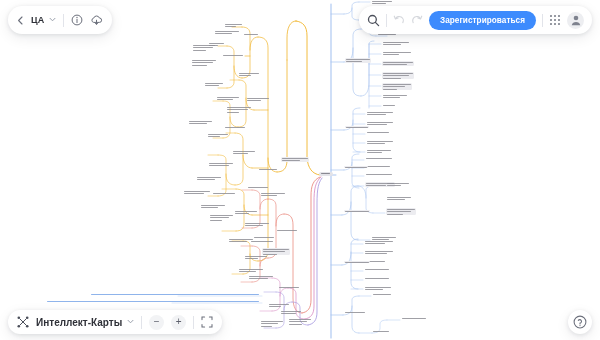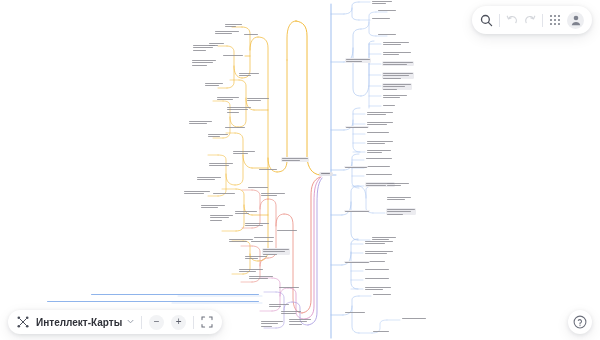--- a/index.html
+++ b/index.html
@@ -565,20 +565,47 @@
       <div class="ln" style="width:16px"></div>
     </div>
     <div class="node" style="left:401px;top:317px;width:26px;">
       <div class="ln" style="width:24px"></div>
     </div>
     <div class="node" style="left:344px;top:311px;width:22px;">
       <div class="ln" style="width:20px"></div>
     </div>
   </div>
 
+  <div class="bar" id="topleft-bar">
+    <span class="ic">
+      <svg width="7" height="9" viewBox="0 0 7 9">
+          <path d="M5 1 L1.6 4.5 L5 8" fill="none" stroke="#6b6f7b" stroke-width="1.1" stroke-linecap="round" stroke-linejoin="round"></path>
+        </svg>
+    </span>
+    <span class="doc-title">ЦА</span>
+    <span class="chev">
+      <svg width="7" height="5" viewBox="0 0 7 5">
+          <path d="M1 1.3 L3.5 3.8 L6 1.3" fill="none" stroke="#9aa0ac" stroke-width="1" stroke-linecap="round" stroke-linejoin="round"></path>
+        </svg>
+    </span>
+    <span class="divider"></span>
+    <span class="ic">
+      <svg width="12" height="12" viewBox="0 0 12 12">
+          <circle cx="6" cy="6" r="4.9" fill="none" stroke="#6b6f7b" stroke-width="1"></circle>
+          <circle cx="6" cy="3.5" r="0.65" fill="#6b6f7b"></circle>
+          <path d="M6 5.3 L6 8.6" stroke="#6b6f7b" stroke-width="1" stroke-linecap="round"></path>
+        </svg>
+    </span>
+    <span class="ic">
+      <svg width="13" height="12" viewBox="0 0 13 12">
+        <path d="M3.6 8.4 A2.2 2.2 0 0 1 3.7 4.1 A3 3 0 0 1 9.4 4.0 A2.2 2.2 0 0 1 9.4 8.4 Z" fill="none" stroke="#6b6f7b" stroke-width="1" stroke-linejoin="round"></path>
+        <path d="M6.5 6.2 L6.5 10.2 M5 8.8 L6.5 10.4 L8 8.8" fill="none" stroke="#6b6f7b" stroke-width="1" stroke-linecap="round" stroke-linejoin="round"></path>
+      </svg>
+    </span>
+  </div>
 
   <div class="bar" id="topright-bar">
     <span class="ic">
       <svg width="13" height="13" viewBox="0 0 13 13">
           <circle cx="5.4" cy="5.4" r="3.9" fill="none" stroke="#4b4f5a" stroke-width="1.3"></circle>
           <path d="M8.4 8.4 L11.6 11.6" stroke="#4b4f5a" stroke-width="1.3" stroke-linecap="round"></path>
         </svg>
     </span>
     <span class="divider"></span>
     <span class="ic dim">
@@ -586,20 +613,21 @@
           <path d="M9.8 8.6 A4 4 0 0 0 2.6 4.6" fill="none" stroke="#9aa0ac" stroke-width="1.15" stroke-linecap="round"></path>
           <path d="M1.3 2.2 L2.4 4.9 L5.1 3.9" fill="none" stroke="#9aa0ac" stroke-width="1.15" stroke-linecap="round" stroke-linejoin="round"></path>
         </svg>
     </span>
     <span class="ic dim">
       <svg width="12" height="12" viewBox="0 0 12 12">
           <path d="M2.2 8.6 A4 4 0 0 1 9.4 4.6" fill="none" stroke="#9aa0ac" stroke-width="1.15" stroke-linecap="round"></path>
           <path d="M10.7 2.2 L9.6 4.9 L6.9 3.9" fill="none" stroke="#9aa0ac" stroke-width="1.15" stroke-linecap="round" stroke-linejoin="round"></path>
         </svg>
     </span>
+    <button id="signup-btn">Зарегистрироваться</button>
     <span class="divider"></span>
     <span class="ic">
       <svg width="12" height="12" viewBox="0 0 12 12" fill="#6b6f7b">
         <circle cx="2" cy="2" r="0.95"></circle>
           <circle cx="6" cy="2" r="0.95"></circle>
           <circle cx="10" cy="2" r="0.95"></circle>
         <circle cx="2" cy="6" r="0.95"></circle>
           <circle cx="6" cy="6" r="0.95"></circle>
           <circle cx="10" cy="6" r="0.95"></circle>
         <circle cx="2" cy="10" r="0.95"></circle>

